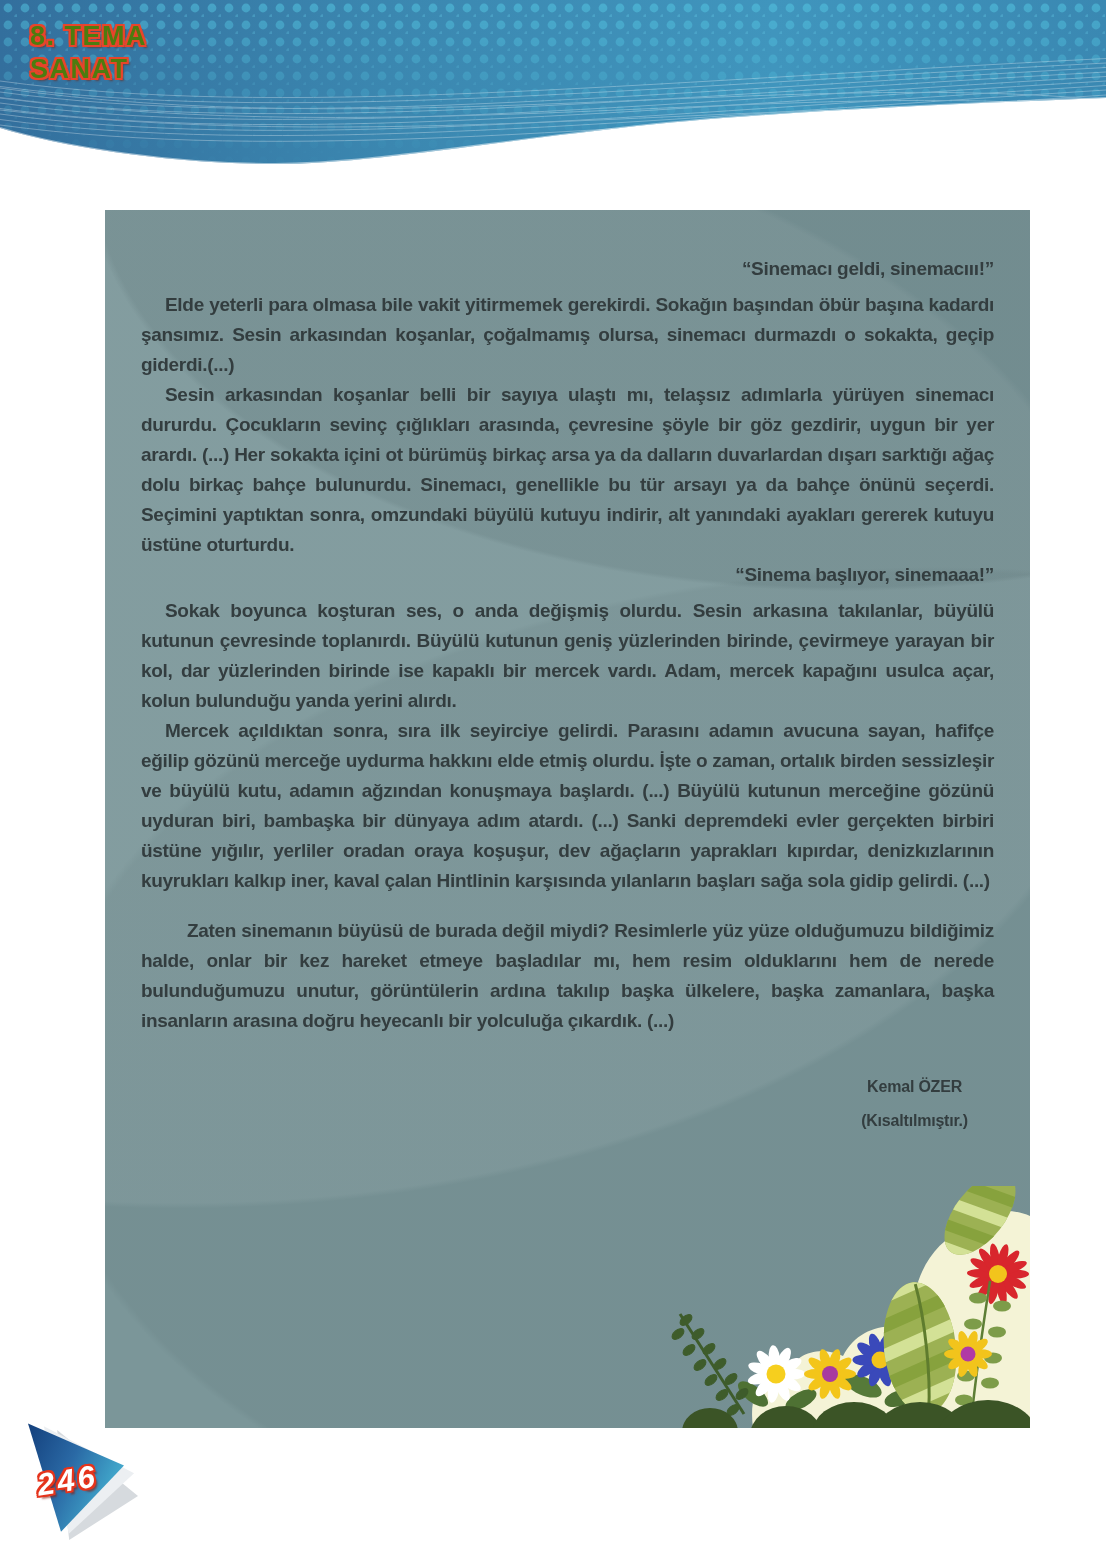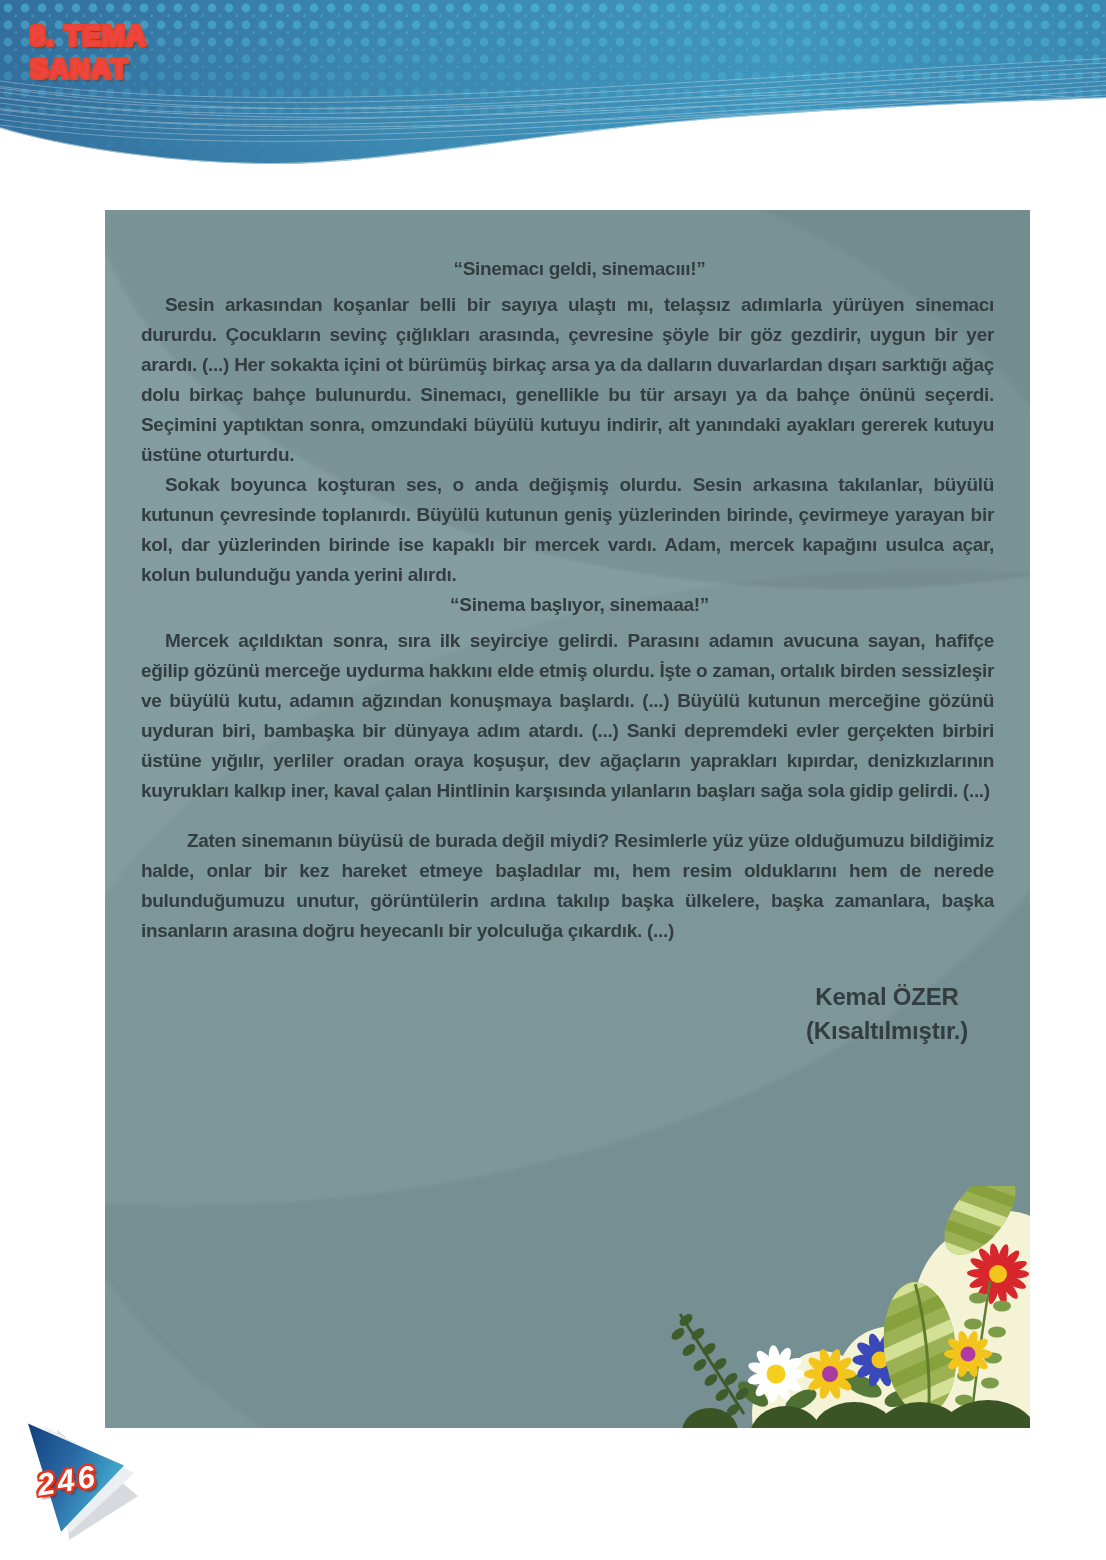--- a/index.html
+++ b/index.html
@@ -4,45 +4,45 @@
 <style>
   html,body{margin:0;padding:0;}
   body{
     width:1106px;height:1560px;position:relative;overflow:hidden;
     background:#ffffff;font-family:"Liberation Sans",sans-serif;
   }
   
   .header-wave{position:absolute;top:0;left:0;width:1106px;height:180px;}
   .tema-title{
     position:absolute;top:20px;left:30px;z-index:5;
-    color:#ef4444;font-weight:bold;font-size:27px;line-height:33px;letter-spacing:1.5px;
+    color:#4d7c0f;font-weight:bold;font-size:27px;line-height:33px;letter-spacing:1.5px;
     text-shadow:
       2px 0 0 #e8452b,-2px 0 0 #e8452b,0 2px 0 #e8452b,0 -2px 0 #e8452b,
       2px 2px 0 #e8452b,-2px -2px 0 #e8452b,2px -2px 0 #e8452b,-2px 2px 0 #e8452b,
       3px 3px 2px rgba(120,30,10,.55);
   }
   
   .panel{
     position:absolute;left:105px;top:210px;width:925px;height:1218px;overflow:hidden;
     background:
       radial-gradient(ellipse 760px 430px at 80% -4%, rgba(38,58,62,.10) 0 99%, transparent 100%),
       radial-gradient(ellipse 950px 560px at 8% 36%, rgba(235,244,244,.07) 0 99%, transparent 100%),
       radial-gradient(ellipse 900px 520px at 90% 72%, rgba(38,58,62,.07) 0 99%, transparent 100%),
       #7b9699;
   }
   .text-area{
     position:absolute;left:36px;right:36px;top:44px;
     color:#333d3f;font-size:19px;line-height:30px;font-weight:bold;
     letter-spacing:-0.3px;text-align:justify;
   }
   .para{margin:0;text-indent:24px;}
-  .para.quote{text-align:center;margin-bottom:6px;}
+  .para.quote{text-align:right;margin-bottom:6px;}
   .para.body-wide-indent{text-indent:46px;margin-top:20px;}
   .attribution{margin-top:34px;text-align:right;padding-right:26px;}
-  .attribution .inner{display:inline-block;text-align:center;font-weight:bold;font-size:24px;line-height:34px;color:#333d3f;letter-spacing:-0.2px;}
+  .attribution .inner{display:inline-block;text-align:center;font-weight:bold;font-size:16px;line-height:34px;color:#333d3f;letter-spacing:-0.2px;}
   
   .decoration{position:absolute;right:0;bottom:0;width:372px;height:242px;}
   
   .badge-back{
     position:absolute;left:52px;top:1430px;width:86px;height:110px;background:#d6dade;
     clip-path:polygon(6% 0%,100% 60%,20% 100%);
   }
   .badge-white{
     position:absolute;left:40px;top:1424px;width:96px;height:112px;background:#eceff2;
     clip-path:polygon(4% 2%,98% 44%,30% 98%);
@@ -111,23 +111,24 @@
 
 <div class="tema-title">
   <div>8. TEMA</div>
   <div>SANAT</div>
 </div>
 
 <div class="panel">
   <div class="text-area">
     <div>
         <p class="para quote">“Sinemacı geldi, sinemacııı!”</p>
+        <p class="para body">Elde yeterli para olmasa bile vakit yitirmemek gerekirdi. Sokağın başından öbür başına kadardı şansımız. Sesin arkasından koşanlar, çoğalmamış olursa, sinemacı durmazdı o sokakta, geçip giderdi.(...)</p>
         <p class="para body">Sesin arkasından koşanlar belli bir sayıya ulaştı mı, telaşsız adımlarla yürüyen sinemacı dururdu. Çocukların sevinç çığlıkları arasında, çevresine şöyle bir göz gezdirir, uygun bir yer arardı. (...) Her sokakta içini ot bürümüş birkaç arsa ya da dalların duvarlardan dışarı sarktığı ağaç dolu birkaç bahçe bulunurdu. Sinemacı, genellikle bu tür arsayı ya da bahçe önünü seçerdi. Seçimini yaptıktan sonra, omzundaki büyülü kutuyu indirir, alt yanındaki ayakları gererek kutuyu üstüne oturturdu.</p>
+        <p class="para quote">“Sinema başlıyor, sinemaaa!”</p>
         <p class="para body">Sokak boyunca koşturan ses, o anda değişmiş olurdu. Sesin arkasına takılanlar, büyülü kutunun çevresinde toplanırdı. Büyülü kutunun geniş yüzlerinden birinde, çevirmeye yarayan bir kol, dar yüzlerinden birinde ise kapaklı bir mercek vardı. Adam, mercek kapağını usulca açar, kolun bulunduğu yanda yerini alırdı.</p>
-        <p class="para quote">“Sinema başlıyor, sinemaaa!”</p>
         <p class="para body">Mercek açıldıktan sonra, sıra ilk seyirciye gelirdi. Parasını adamın avucuna sayan, hafifçe eğilip gözünü merceğe uydurma hakkını elde etmiş olurdu. İşte o zaman, ortalık birden sessizleşir ve büyülü kutu, adamın ağzından konuşmaya başlardı. (...) Büyülü kutunun merceğine gözünü uyduran biri, bambaşka bir dünyaya adım atardı. (...) Sanki depremdeki evler gerçekten birbiri üstüne yığılır, yerliler oradan oraya koşuşur, dev ağaçların yaprakları kıpırdar, denizkızlarının kuyrukları kalkıp iner, kaval çalan Hintlinin karşısında yılanların başları sağa sola gidip gelirdi. (...)</p>
         <p class="para body-wide-indent">Zaten sinemanın büyüsü de burada değil miydi? Resimlerle yüz yüze olduğumuzu bildiğimiz halde, onlar bir kez hareket etmeye başladılar mı, hem resim olduklarını hem de nerede bulunduğumuzu unutur, görüntülerin ardına takılıp başka ülkelere, başka zamanlara, başka insanların arasına doğru heyecanlı bir yolculuğa çıkardık. (...)</p>
       </div>
     <div class="attribution">
       <div class="inner">
         <div>Kemal ÖZER</div>
         <div>(Kısaltılmıştır.)</div>
       </div>
     </div>
   </div>

